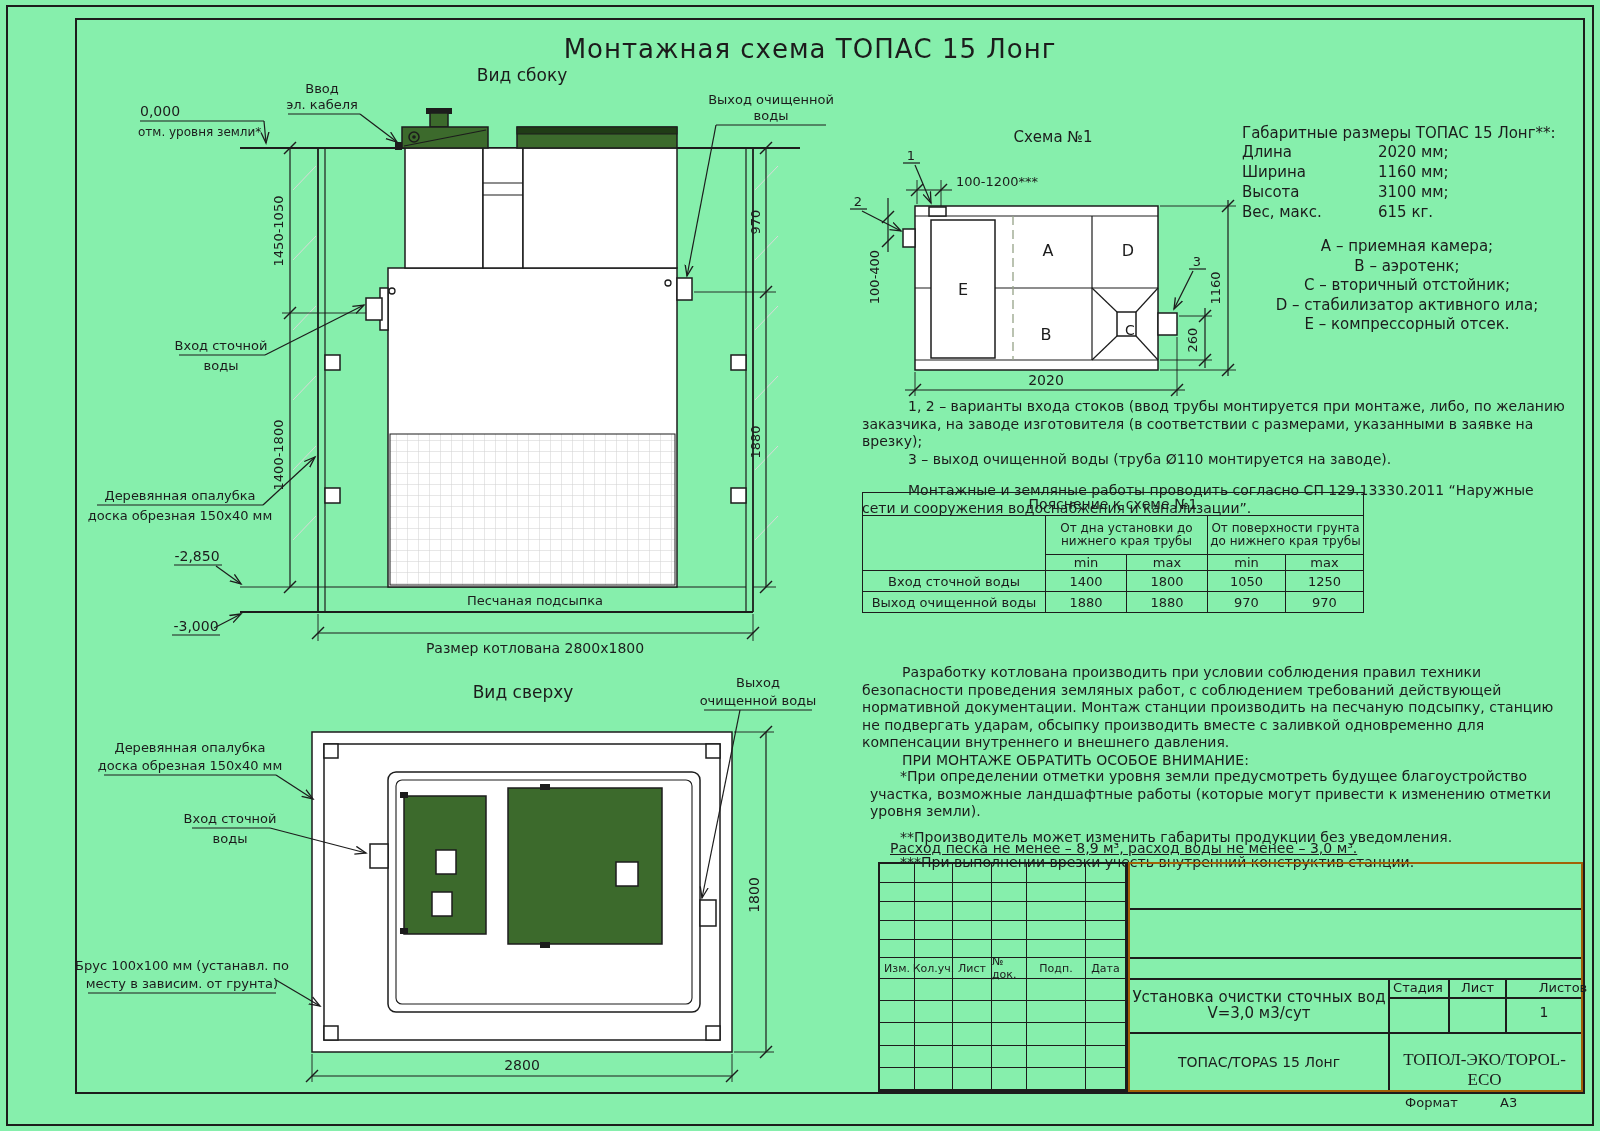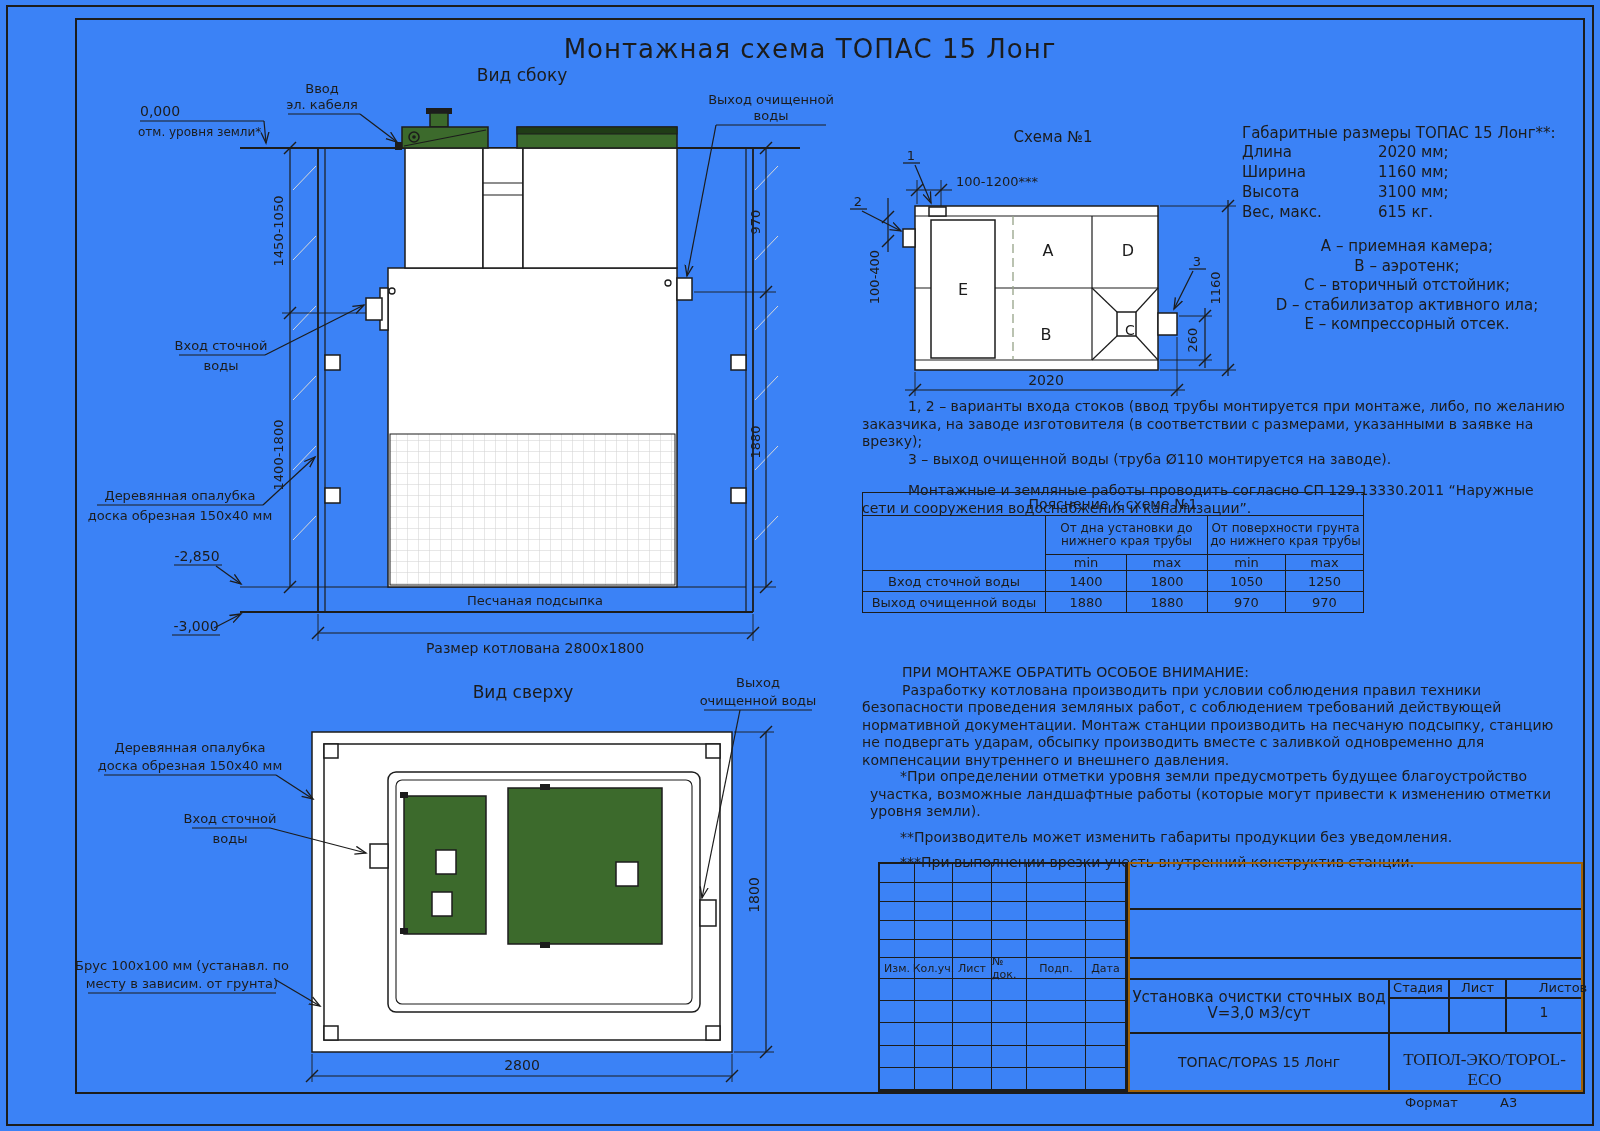--- a/index.html
+++ b/index.html
@@ -1,16 +1,16 @@
 <!DOCTYPE html>
 <html><head>
 <meta charset="utf-8">
 <style>
   html,body{margin:0;padding:0;background:#e8e8e8;}
-  .page{position:relative;width:1600px;height:1131px;background:#3b82f6;
+  .page{position:relative;width:1600px;height:1131px;background:#86efac;
         font-family:"DejaVu Sans",sans-serif;color:#1c1c1c;overflow:hidden;}
   .outer-border{position:absolute;left:6px;top:5px;right:6px;bottom:5px;border:2px solid #1c1c1c;}
   .frame{position:absolute;left:75px;top:18px;width:1506px;height:1072px;border:2px solid #1c1c1c;}
   .page-title{position:absolute;left:560px;top:34px;width:500px;text-align:center;
               font-size:26px;letter-spacing:1px;}
   
   svg{position:absolute;left:0;top:0;}
   svg text{fill:#1c1c1c;font-family:"DejaVu Sans",sans-serif;}
   .ln{stroke:#1c1c1c;stroke-width:1.2;fill:none;}
   .ln2{stroke:#1c1c1c;stroke-width:1.8;fill:none;}
@@ -432,28 +432,29 @@
       <td>Выход очищенной воды</td>
       <td>1880</td>
       <td>1880</td>
       <td>970</td>
       <td>970</td>
     </tr>
   </tbody>
     </table>
 
   <div class="warn">
+    <p>Разработку котлована производить при условии соблюдения правил техники безопасности проведения земляных работ, с соблюдением требований действующей нормативной документации. Монтаж станции производить на песчаную подсыпку, станцию не подвергать ударам, обсыпку производить вместе с заливкой одновременно для компенсации внутреннего и внешнего давления.</p>
     <p>ПРИ МОНТАЖЕ ОБРАТИТЬ ОСОБОЕ ВНИМАНИЕ:</p>
-    <p>Разработку котлована производить при условии соблюдения правил техники безопасности проведения земляных работ, с соблюдением требований действующей нормативной документации. Монтаж станции производить на песчаную подсыпку, станцию не подвергать ударам, обсыпку производить вместе с заливкой одновременно для компенсации внутреннего и внешнего давления.</p>
   </div>
   <div class="fnotes">
     <p>*При определении отметки уровня земли предусмотреть будущее благоустройство участка, возможные ландшафтные работы (которые могут привести к изменению отметки уровня земли).</p>
     <p>**Производитель может изменить габариты продукции без уведомления.</p>
     <p>***При выполнении врезки учесть внутренний конструктив станции.</p>
   </div>
+  <div class="consumption">Расход песка не менее – 8,9 м³, расход воды не менее – 3,0 м³.</div>
 
   <div class="rev">
     <div class="c"></div>
       <div class="c"></div>
       <div class="c"></div>
       <div class="c"></div>
       <div class="c"></div>
       <div class="c"></div>
     <div class="c"></div>
       <div class="c"></div>

